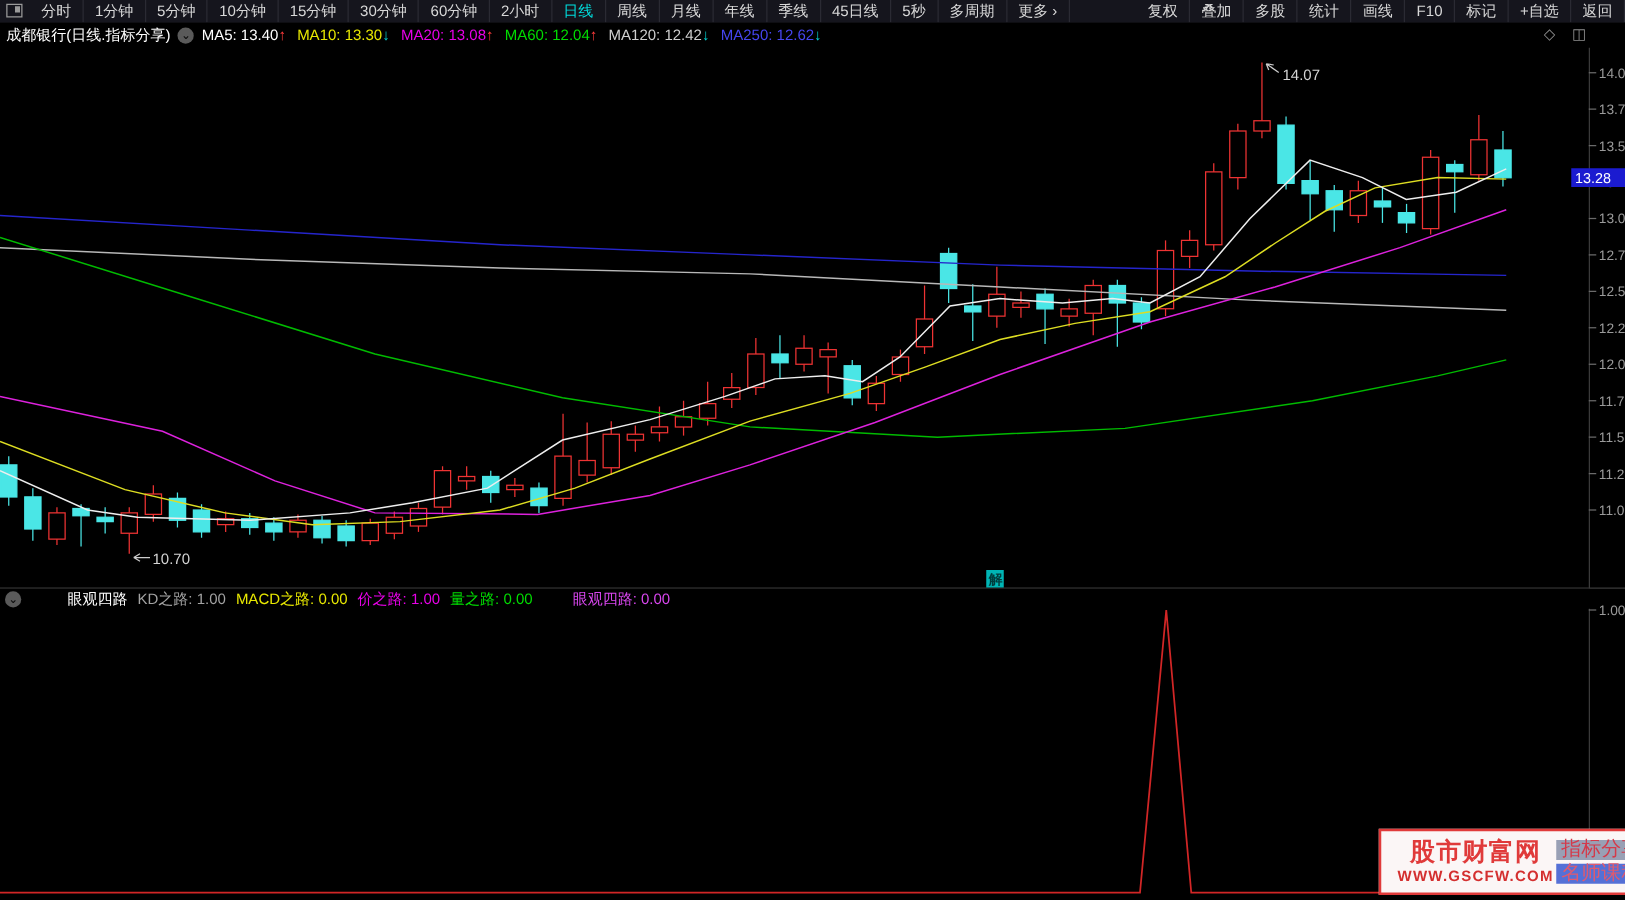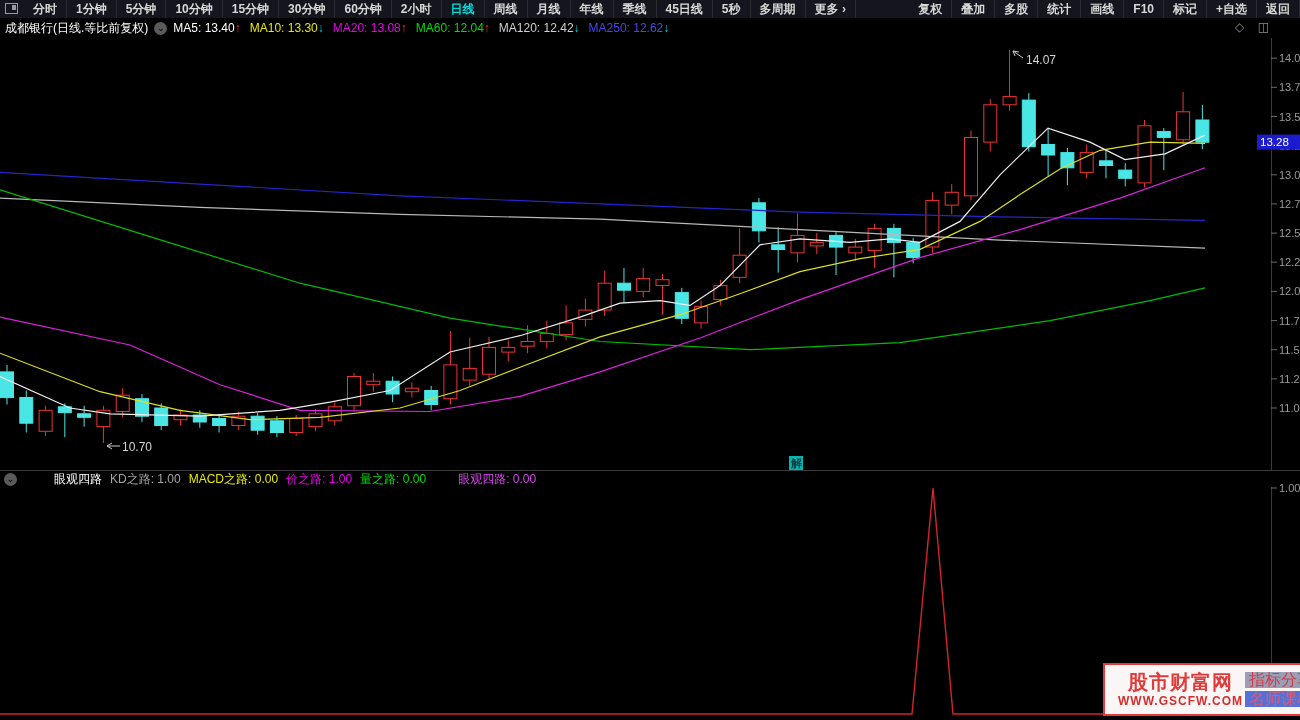--- a/index.html
+++ b/index.html
@@ -2,21 +2,21 @@
 <html><head>
 <meta charset="utf-8">
 <style>
   html,body{margin:0;padding:0;background:#000;width:1300px;height:720px;overflow:hidden;
     font-family:"Liberation Sans","DejaVu Sans",sans-serif;}
   .app{position:relative;width:1300px;height:720px;background:#000;}
   svg{position:absolute;left:0;top:0;z-index:1;}
   
   .toolbar{position:absolute;left:0;top:0;width:1300px;height:18px;background:#15151d;
     display:flex;align-items:stretch;z-index:4;font-size:12px;color:#d8d8d8;white-space:nowrap;
-    border-bottom:1px solid #26262e;font-weight:bold;}
+    border-bottom:1px solid #26262e;}
   .tb-btn{padding:0 9px;line-height:18px;border-right:1px solid #2a2a33;cursor:default;}
   .tb-btn.active{color:#00dcdc;}
   .win-icon{width:11px;height:9px;border:1px solid #9a9a9a;margin:3px 6px 0 5px;position:relative;}
   .win-icon:after{content:"";position:absolute;right:1px;top:1px;width:4px;height:5px;background:#9a9a9a;}
   .tb-spacer{flex:1;border-right:none;}
   
   .infobar{position:absolute;left:0;top:18px;width:1300px;height:20px;background:#000;z-index:4;
     display:flex;align-items:center;font-size:12px;color:#fff;white-space:nowrap;padding-left:5px;box-sizing:border-box;}
   .circle-chevron{display:inline-flex;width:13px;height:13px;border-radius:50%;background:#5a5a5a;
     color:#0c0c0c;font-size:9px;line-height:13px;justify-content:center;align-items:center;margin:0 6px;font-weight:bold;}
@@ -250,21 +250,21 @@
         <span class="tb-btn">统计</span>
         <span class="tb-btn">画线</span>
         <span class="tb-btn">F10</span>
         <span class="tb-btn">标记</span>
         <span class="tb-btn">+自选</span>
         <span class="tb-btn">返回</span>
       </span>
   </div>
 
   <div class="infobar">
-    <span>成都银行(日线.等比前复权)</span>
+    <span>成都银行(日线.指标分享)</span>
     <span class="circle-chevron">⌄</span>
     <span id="ma-values" style="display:flex;">
         <span class="ma-item" style="color: rgb(255, 255, 255);"><span>MA5: 13.40</span><span class="arrow-up">↑</span></span>
         <span class="ma-item" style="color: rgb(232, 232, 0);"><span>MA10: 13.30</span><span class="arrow-down">↓</span></span>
         <span class="ma-item" style="color: rgb(232, 0, 232);"><span>MA20: 13.08</span><span class="arrow-up">↑</span></span>
         <span class="ma-item" style="color: rgb(0, 221, 0);"><span>MA60: 12.04</span><span class="arrow-up">↑</span></span>
         <span class="ma-item" style="color: rgb(207, 207, 207);"><span>MA120: 12.42</span><span class="arrow-down">↓</span></span>
         <span class="ma-item" style="color: rgb(70, 70, 239);"><span>MA250: 12.62</span><span class="arrow-down">↓</span></span>
       </span>
     <span class="infobar-icons">◇ ◫</span>

